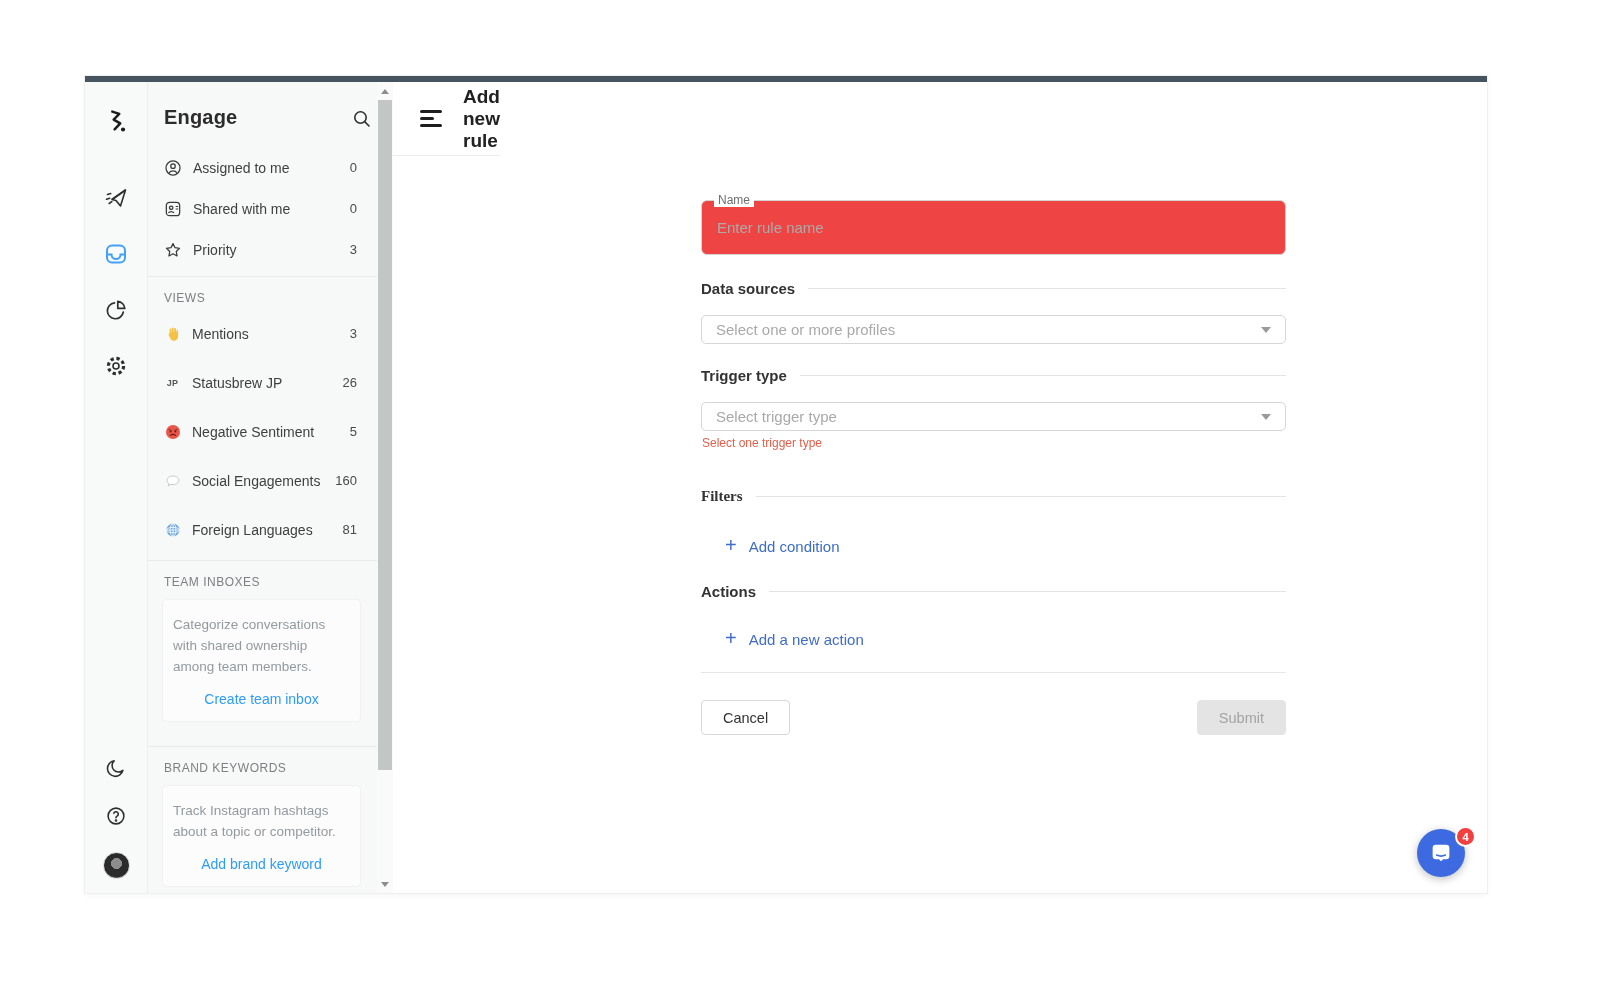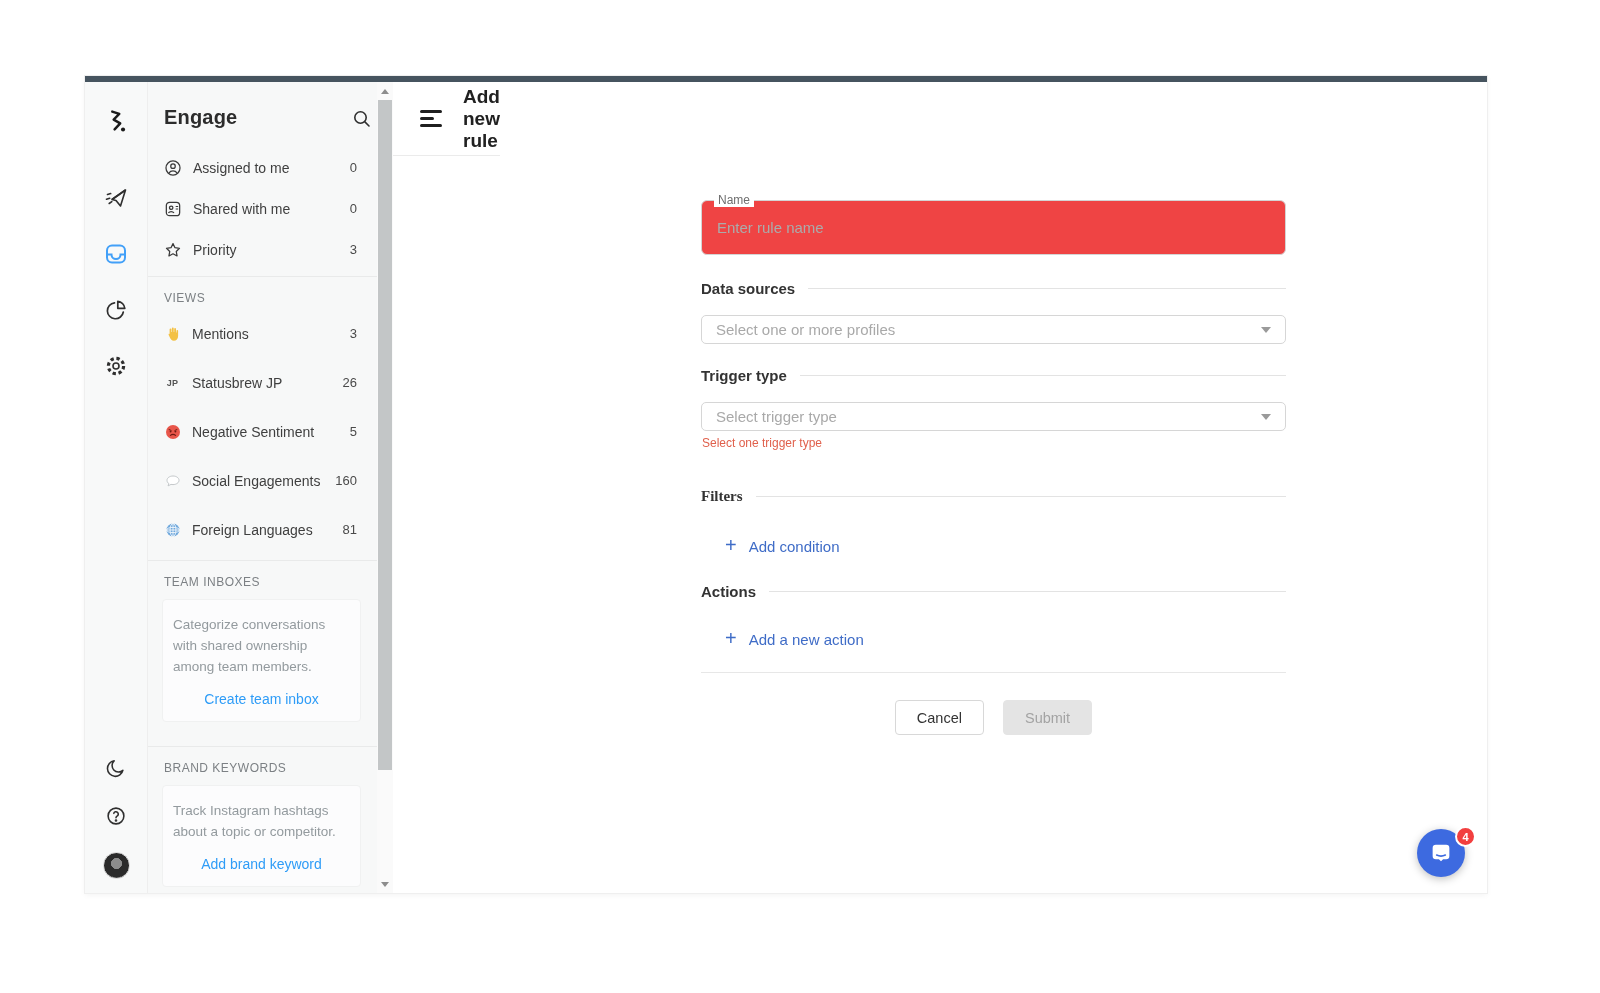--- a/index.html
+++ b/index.html
@@ -74,21 +74,21 @@
   .add-link { display:inline-flex; align-items:flex-end; margin-left:24px; color:#3f6cc7; font-size:15px; cursor:pointer; }
   .add-link .plus { font-size:20px; font-weight:400; margin-right:12px; line-height:1; }
   .add-link .plus::before { content:"+"; }
 
   .form-divider { height:1px; background:#e7e7e7; }
 
   .check-row { display:flex; align-items:center; cursor:pointer; }
   .checkbox { width:18px; height:18px; border:2px solid #5f5f5f; border-radius:2px; background:#fff; flex:0 0 18px; }
   .check-label { margin-left:13px; font-size:15px; color:#2e2e2e; }
 
-  .btn-row { display:flex; justify-content:center; gap:19px; margin-top:27px; padding-bottom:36px; }
+  .btn-row { display:flex; justify-content:space-between; gap:19px; margin-top:27px; padding-bottom:36px; }
   .btn { height:35px; padding:0 21px; border-radius:4px; font-size:14.5px; font-family:inherit; cursor:pointer; }
   .btn-cancel { background:#fff; border:1px solid #d8d8d8; color:#333; font-weight:500; }
   .btn-submit { background:#e4e4e4; border:1px solid #e4e4e4; color:#a3a3a3; cursor:default; }
 
   
   .chat-launcher { position:absolute; left:1417px; top:829px; width:48px; height:48px; border-radius:50%; background:#3d6ae0;
                    display:flex; align-items:center; justify-content:center; cursor:pointer; box-shadow:0 2px 8px rgba(0,0,0,.25); }
   .chat-badge { position:absolute; left:1455px; top:826px; width:21px; height:21px; border-radius:50%; background:#f23f3f;
                 border:2px solid #fff; color:#fff; font-size:11px; font-weight:700; display:flex; align-items:center; justify-content:center; }
 

